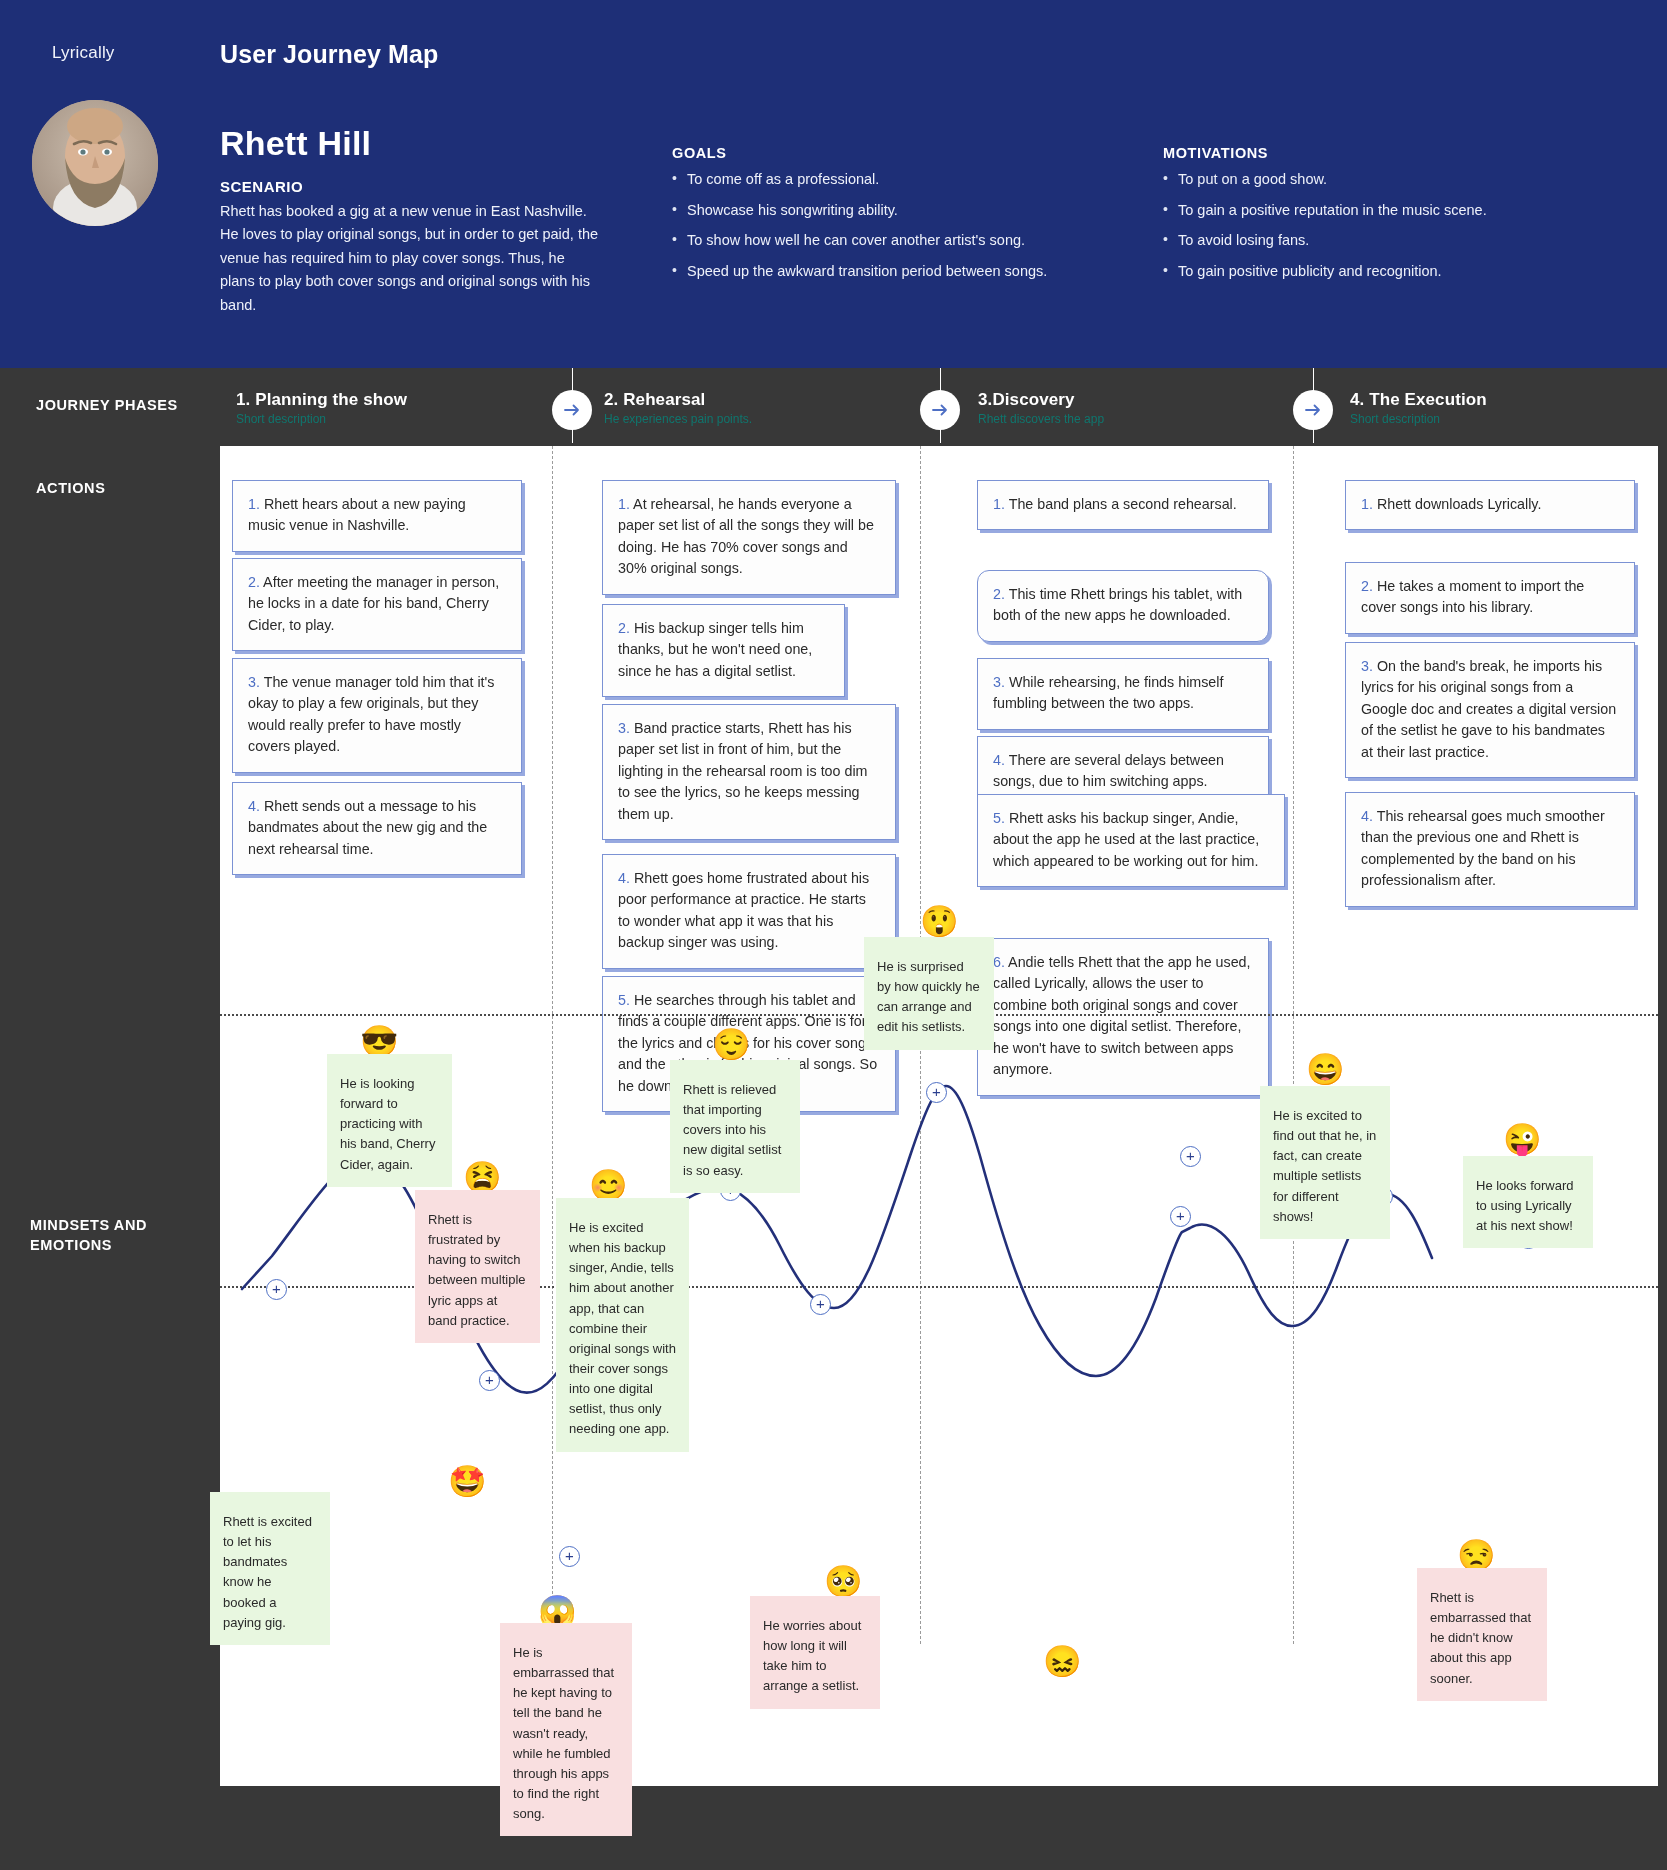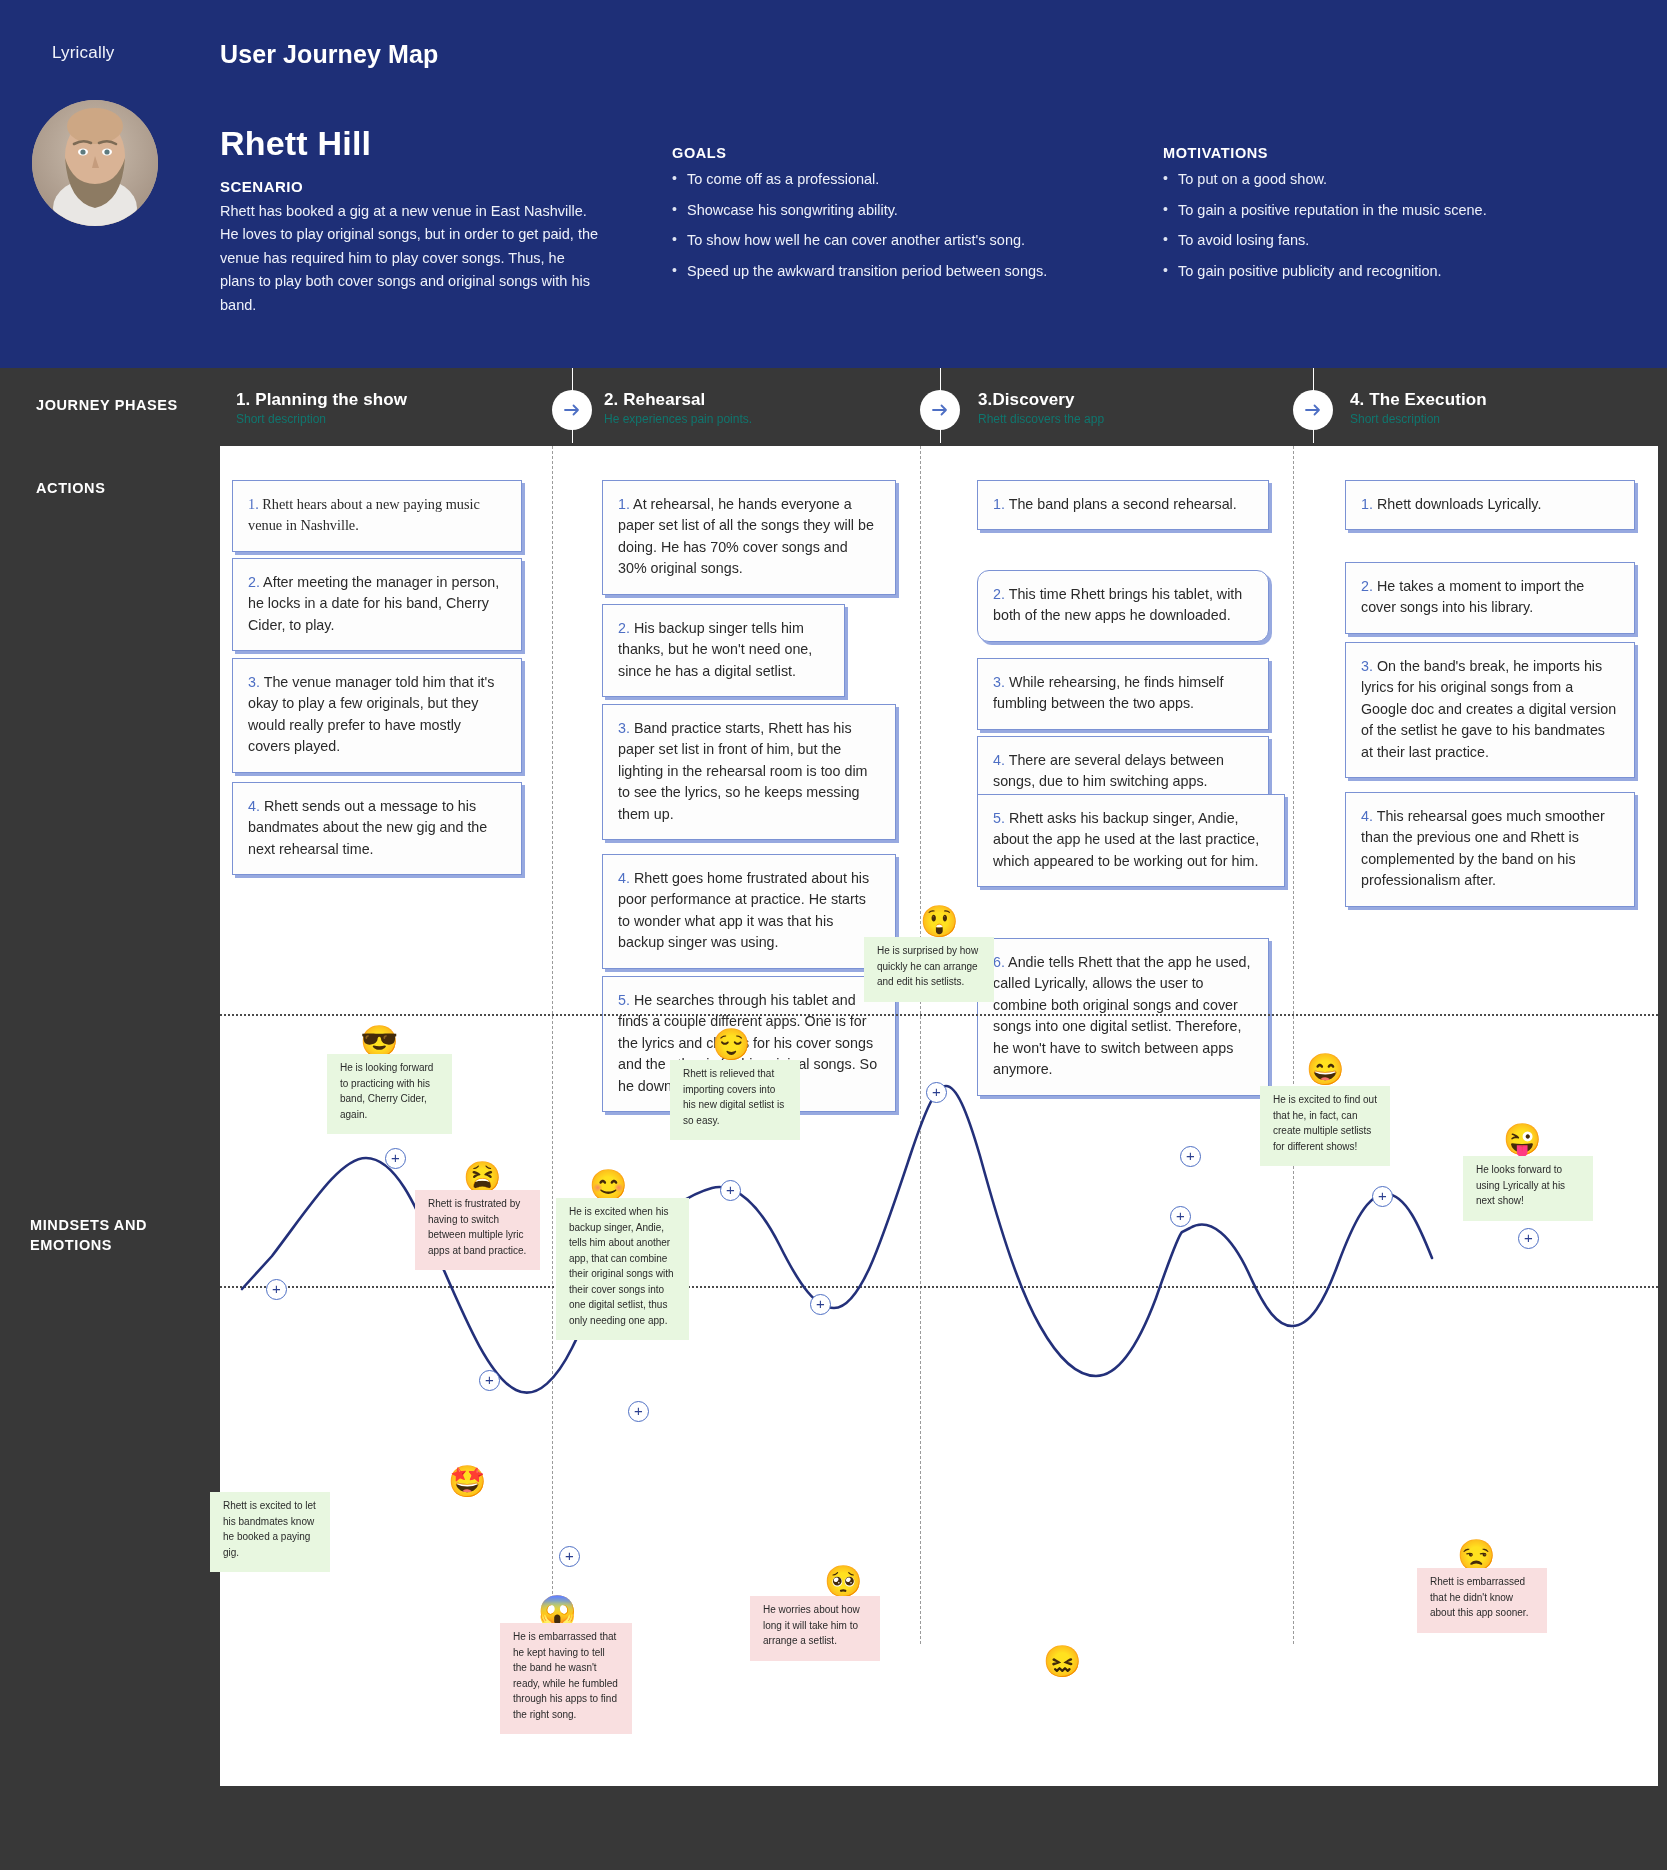--- a/index.html
+++ b/index.html
@@ -111,22 +111,22 @@
   
   .emo-area {
     position:absolute; left:0; top:0; width:1438px; height:1340px;
     pointer-events:none;
   }
   .baseline {
     position:absolute; left:0; width:1438px; height:0;
     border-top:2px dotted #4a4a4a;
   }
   .note {
-    position:absolute; padding:6px 13px 12px 13px;
-    font-size:10px; line-height:1.55; color:#2a2a2a;
+    position:absolute; padding:20px 13px 12px 13px;
+    font-size:13px; line-height:1.55; color:#2a2a2a;
   }
   .note.pos { background:#e8f7e0; }
   .note.neg { background:#f9dfe0; }
   .emoji {
     position:absolute; font-size:31px; line-height:1;
     filter: saturate(1.1);
   }
   .plus {
     position:absolute; width:21px; height:21px; border-radius:50%;
     border:1.4px solid #4e6fc4; background:#ffffff;
@@ -231,21 +231,21 @@
 
 <div class="actions-label">ACTIONS</div>
 <div class="mindsets-label">MINDSETS AND<br>EMOTIONS</div>
 
 <div class="white-panel">
 
   <div class="vdash" style="left:332px;"></div>
   <div class="vdash" style="left:700px;"></div>
   <div class="vdash" style="left:1073px;"></div>
 
-  <div class="card" style="left:12px;  top:34px;  width:290px;font-family:Liberation Serif, serif;">
+  <div class="card" style="left:12px;  top:34px;  width:290px;">
     <span class="num">1.</span><span> Rhett hears about a new paying music venue in Nashville.</span>
   </div>
   <div class="card" style="left:12px;  top:112px; width:290px;">
     <span class="num">2.</span><span> After meeting the manager in person, he locks in a date for his band, Cherry Cider, to play.</span>
   </div>
   <div class="card" style="left:12px;  top:212px; width:290px;">
     <span class="num">3.</span><span> The venue manager told him that it's okay to play a few originals, but they would really prefer to have mostly covers played.</span>
   </div>
   <div class="card" style="left:12px;  top:336px; width:290px;">
     <span class="num">4.</span><span> Rhett sends out a message to his bandmates about the new gig and the next rehearsal time.</span>

